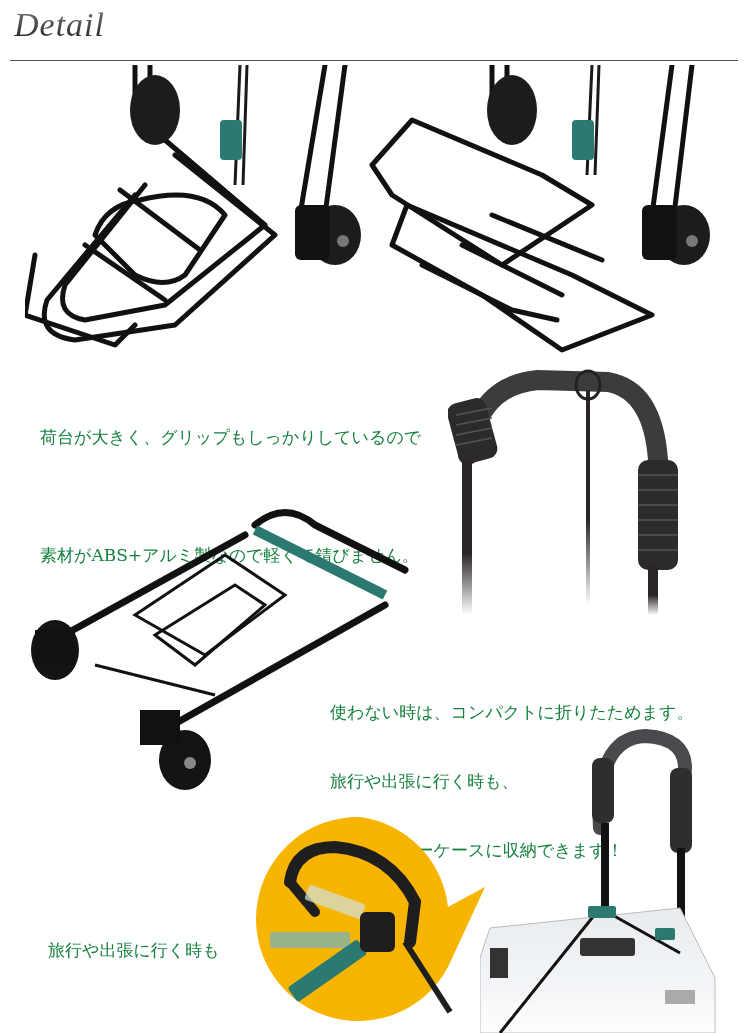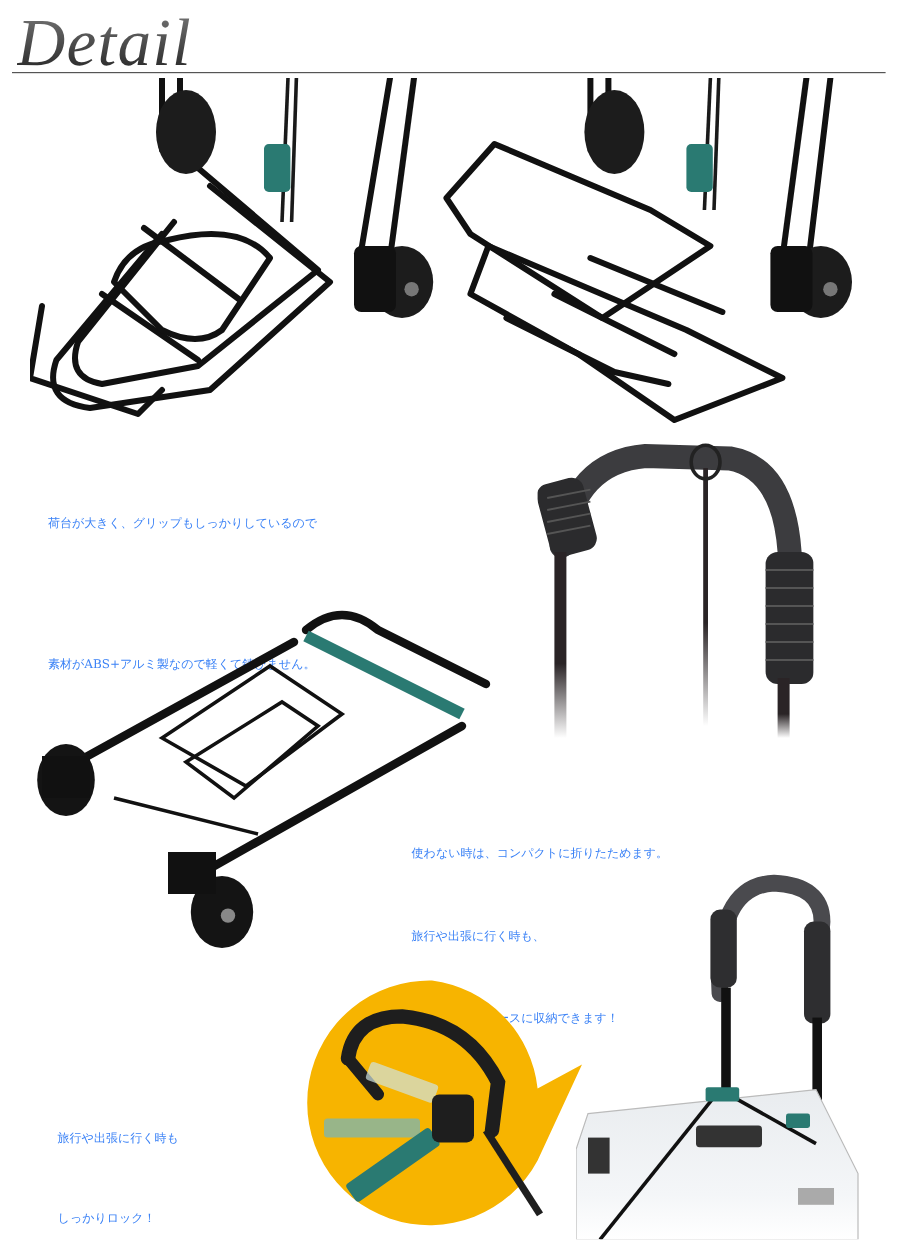--- a/index.html
+++ b/index.html
@@ -1,24 +1,24 @@
 <!DOCTYPE html>
 <html><head>
   <meta charset="utf-8">
   <style>
     html, body { margin: 0; padding: 0; background: #ffffff; }
     body { width: 750px; height: 1033px; position: relative; overflow: hidden;
            font-family: "DejaVu Serif", "Liberation Serif", serif; color: #222; }
     .title { position: absolute; left: 14px; top: 8px; font-family: "Liberation Serif", "DejaVu Serif", serif;
-             font-style: italic; font-size: 56px; color: #4a4a4a; letter-spacing: 1px; line-height: 1;
+             font-style: italic; font-size: 34px; color: #4a4a4a; letter-spacing: 1px; line-height: 1;
              background: linear-gradient(180deg, #777 0%, #222 100%); -webkit-background-clip: text; background-clip: text;
              -webkit-text-fill-color: transparent; }
     .rule { position: absolute; left: 10px; top: 60px; width: 728px; height: 1px; background: #555; }
     .img { position: absolute; }
-    .text-block { position: absolute; font-size: 10px; line-height: 20px; color: #3b82f6; white-space: pre; }
+    .text-block { position: absolute; font-size: 17px; line-height: 20px; color: #15803d; white-space: pre; }
     .bubble-wrap { position: absolute; left: 235px; top: 812px; width: 250px; height: 215px; }
   </style>
 </head>
 <body>
 
 <div class="title">Detail</div>
 <div class="rule"></div>
 
 <svg class="img" style="left:25px;top:65px" width="340" height="285" viewBox="0 0 340 285">
   <g stroke="#111" stroke-width="5" fill="none" stroke-linecap="round" stroke-linejoin="round">
@@ -115,29 +115,28 @@
     <path d="M140 140 L220 90 L250 110 L180 170 Z"></path>
     <path d="M80 170 L200 200"></path>
   </g>
   <ellipse cx="40" cy="155" rx="24" ry="30" fill="#141414"></ellipse>
   <ellipse cx="170" cy="265" rx="26" ry="30" fill="#141414"></ellipse>
   <circle cx="175" cy="268" r="6" fill="#888"></circle>
   <rect x="125" y="215" width="40" height="35" fill="#111"></rect>
   <rect x="20" y="135" width="40" height="35" fill="#111"></rect>
 </svg>
 
-<div class="text-block" style="left:343px;top:655px;line-height:23px;font-family:Liberation Mono, monospace;">
+<div class="text-block" style="left:330px;top:655px;line-height:23px;">
   <div>使わない時は、コンパクトに折りたためます。</div>
   <div>旅行や出張に行く時も、</div>
   <div>鞄やキャリーケースに収納できます！</div>
 </div>
 
 <div class="text-block" style="left:48px;top:895px;line-height:22px;">
   <div>旅行や出張に行く時も</div>
-  <div>しっかりロック！</div>
 </div>
 
 <svg class="bubble-wrap" viewBox="0 0 250 215">
   <path d="M125 5 A102 102 0 1 0 213 155 L250 75 L213 95 A102 102 0 0 0 125 5 Z" fill="#f7b400"></path>
   <path d="M55 70 Q60 35 100 35 Q155 40 180 90 L175 130" stroke="#1e1e1e" stroke-width="12" fill="none" stroke-linecap="round"></path>
   <path d="M55 70 L80 100" stroke="#1e1e1e" stroke-width="10" stroke-linecap="round"></path>
   <rect x="70" y="82" width="60" height="16" rx="3" fill="#cfe3df" opacity="0.7" transform="rotate(20 100 90)"></rect>
   <rect x="35" y="120" width="80" height="16" rx="3" fill="#7fb5ab" opacity="0.8"></rect>
   <rect x="50" y="150" width="85" height="18" rx="3" fill="#2a7a72" transform="rotate(-35 92 159)"></rect>
   <rect x="125" y="100" width="35" height="40" rx="6" fill="#1e1e1e"></rect>

